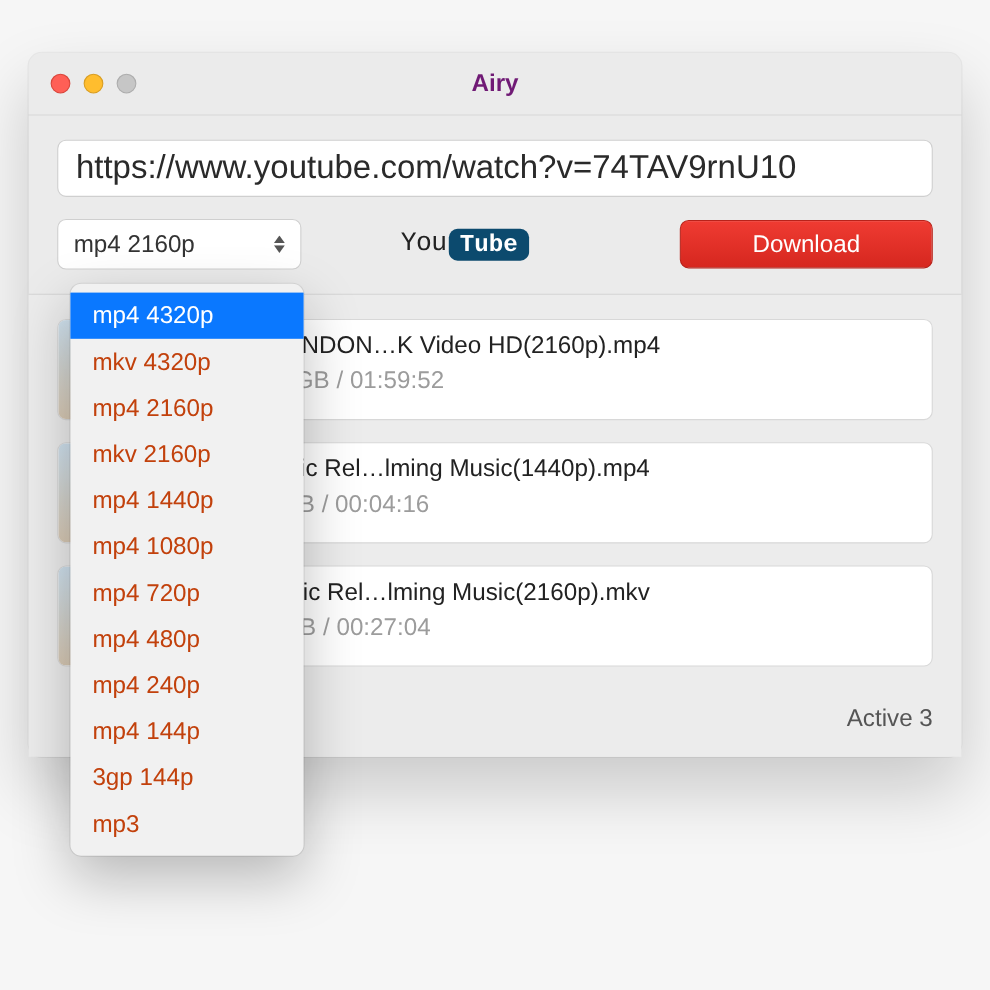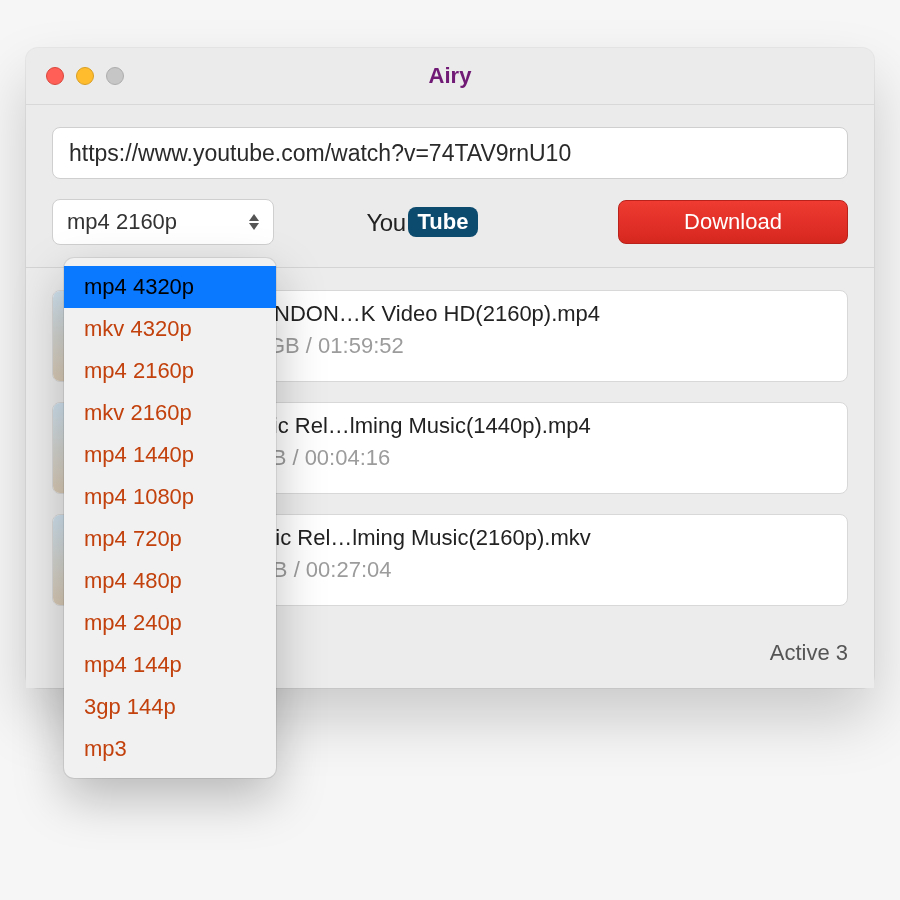--- a/index.html
+++ b/index.html
@@ -55,21 +55,21 @@
   .toolbar {
     padding: 22px 26px 0 26px;
   }
   .url-input {
     width: 100%;
     box-sizing: border-box;
     height: 52px;
     border-radius: 8px;
     border: 1px solid #cfcfcf;
     background: #fff;
-    font-size: 23px;
+    font-size: 30px;
     padding: 0 16px;
     color: #2a2a2a;
     outline: none;
   }
   .row2 {
     display: flex;
     align-items: center;
     justify-content: space-between;
     margin-top: 20px;
     position: relative;
@@ -90,25 +90,26 @@
   }
   .stepper {
     width: 14px;
     display: flex;
     flex-direction: column;
     gap: 2px;
   }
   .stepper svg { display:block; }
   .youtube-logo {
     display: flex;
-    align-items: flex-end;
+    align-items: flex-start;
     font-size: 24px;
     font-weight: 500;
     color: #222;
     gap: 2px;
+    font-family: Liberation Mono, monospace;
   }
   .youtube-logo .you { font-weight: 500; letter-spacing: -0.5px; }
   .youtube-logo .tube {
     background: #0c4a6e;
     color: #fff;
     font-weight: 700;
     padding: 2px 10px;
     border-radius: 8px;
     font-size: 22px;
   }
@@ -194,21 +195,21 @@
     z-index: 50;
   }
   .dd-item {
     padding: 8px 20px;
     font-size: 22px;
     color: #c2410c;
     cursor: pointer;
   }
   .dd-item.selected {
     background: #0a78ff;
-    color: #000000;
+    color: #ffffff;
   }
 </style>
 </head>
 <body>
 
 <div class="window">
 
   <div class="titlebar">
     <div class="traffic-lights">
       <div class="tl close"></div>

